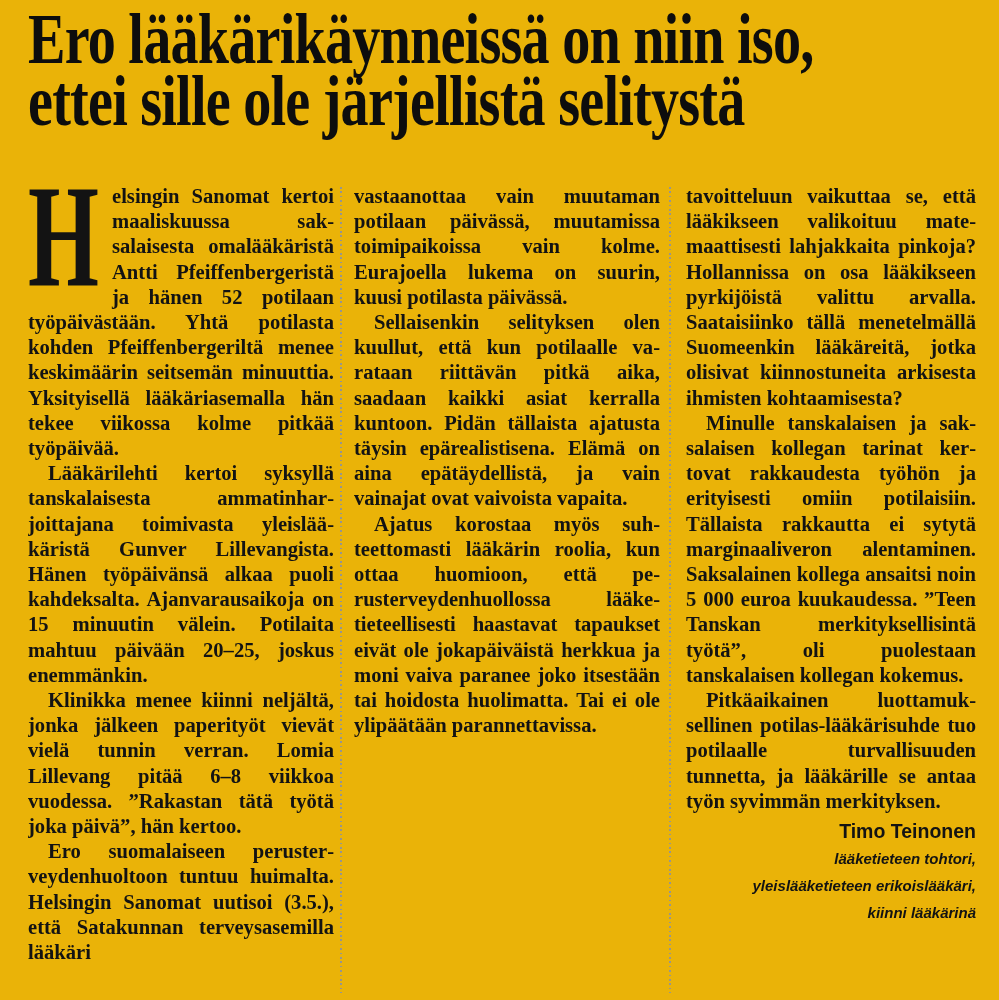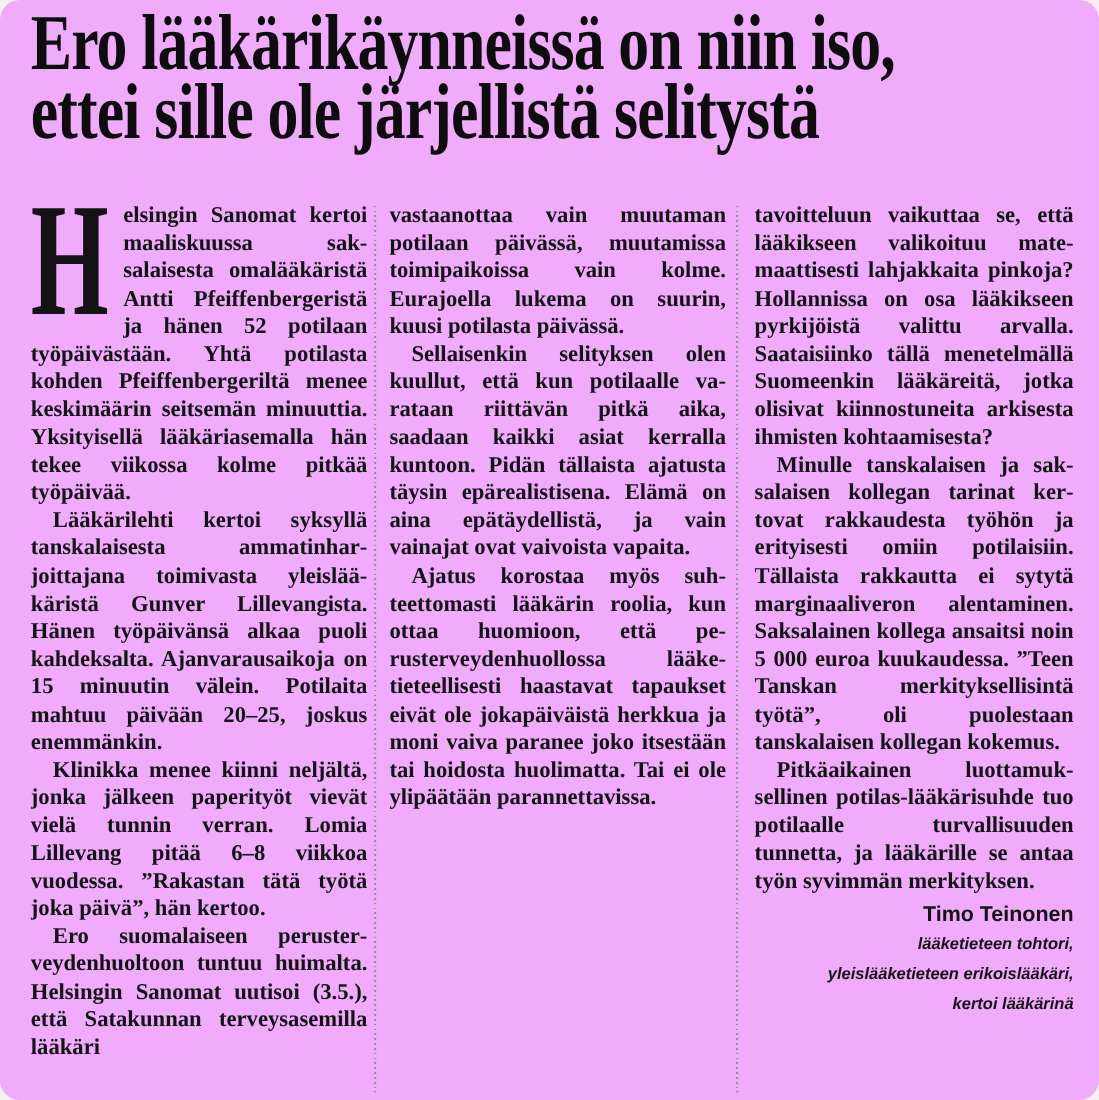--- a/index.html
+++ b/index.html
@@ -1,23 +1,22 @@
 <!DOCTYPE html>
 <html lang="fi"><head>
 <meta charset="utf-8">
 <style>
   html,body{margin:0;padding:0;}
   body{background:#f3f2ef;}
   .page{
     position:relative;
     width:999px;height:1000px;
-    background:#f0abfc;
+    background:#eab308;
     overflow:hidden;
     color:#141414;
-    border-radius:18px;
   }
   
   .headline{
     position:absolute;left:28px;top:8px;
     font-family:"Liberation Serif",serif;
     font-weight:700;
     color:#0d0d0d;
   }
   .hline{
     display:block;
@@ -115,17 +114,17 @@
   </div>
 
   <div class="col col-3">
     <p>tavoitteluun vaikuttaa se, että lääkikseen valikoituu mate­maattisesti lahjakkaita pinko­ja? Hollannissa on osa lääkik­seen pyrkijöistä valittu arval­la. Saataisiinko tällä menetel­mällä Suomeenkin lääkäreitä, jotka olisivat kiinnostuneita arkisesta ihmisten kohtaami­sesta?</p>
     <p class="ind">Minulle tanskalaisen ja sak­salaisen kollegan tarinat ker­tovat rakkaudesta työhön ja erityisesti omiin potilaisiin. Tällaista rakkautta ei sytytä marginaaliveron alentami­nen. Saksalainen kollega an­saitsi noin 5&nbsp;000 euroa kuu­kaudessa. ”Teen Tanskan merkityksellisintä työtä”, oli puolestaan tanskalaisen kol­legan kokemus.</p>
     <p class="ind">Pitkäaikainen luottamuk­sellinen potilas-lääkärisuhde tuo potilaalle turvallisuuden tunnetta, ja lääkärille se antaa työn syvimmän merkityksen.</p>
     <div class="signature">
       <div class="sig-name">Timo Teinonen</div>
       <div class="sig-line">lääketieteen tohtori,</div>
       <div class="sig-line">yleislääketieteen erikoislääkäri,</div>
-      <div class="sig-line">kertoi lääkärinä</div>
+      <div class="sig-line">kiinni lääkärinä</div>
     </div>
   </div>
 
 </div>
 
 </body></html>

